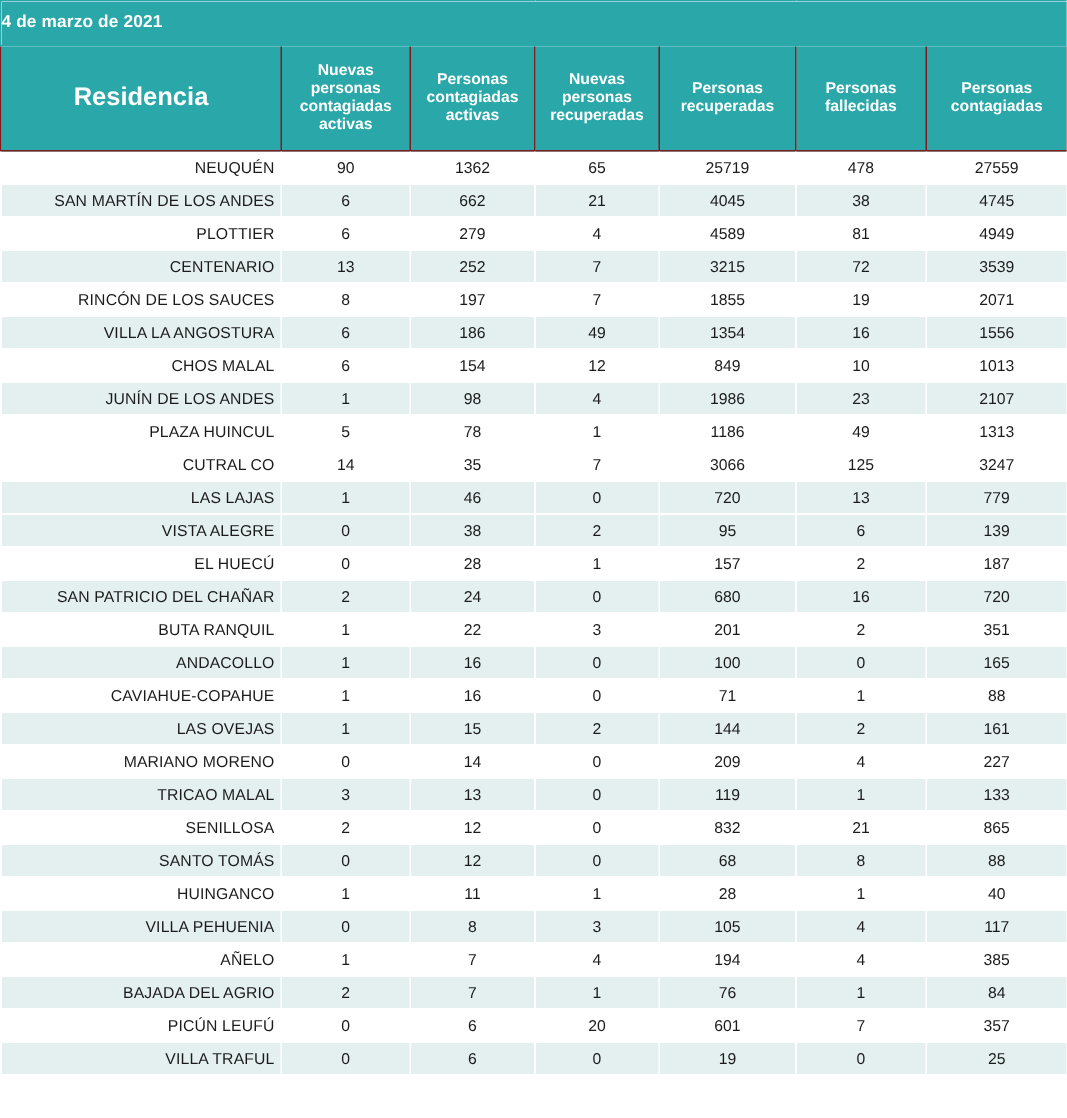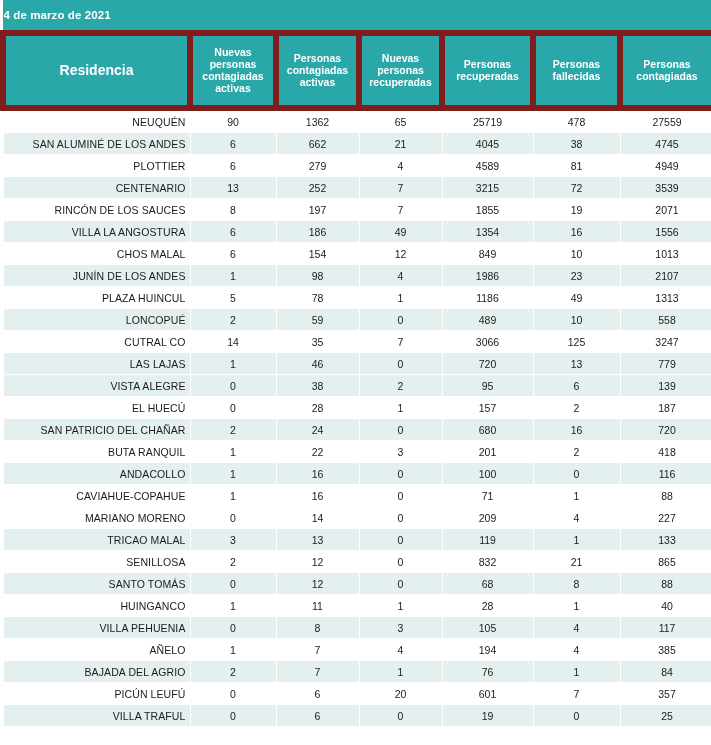--- a/index.html
+++ b/index.html
@@ -32,26 +32,26 @@
     letter-spacing:.1px;
   }
   
   th.hd{
     background:#2aa7a9;
     color:#ffffff;
     font-size:10.5px;
     font-weight:bold;
     line-height:12px;
     vertical-align:middle;
-    border:6px solid #7f1d1d;
+    border:1px solid #7f1d1d;
     padding:5px 2px 6px 2px;
     height:58px;
   }
   th.hd.res{
-    font-size:14px;
+    font-size:17px;
   }
   
   td{
     font-size:10.5px;
     height:21px;
     border-left:1px solid #ffffff;
     border-right:1px solid #ffffff;
     border-top:1px solid #ffffff;
     border-bottom:1px solid #ffffff;
     padding:0 4px;
@@ -109,21 +109,21 @@
         <tr class="odd">
           <td class="name">NEUQUÉN</td>
           <td class="num">90</td>
           <td class="num">1362</td>
           <td class="num">65</td>
           <td class="num">25719</td>
           <td class="num">478</td>
           <td class="num">27559</td>
         </tr>
         <tr class="even">
-          <td class="name">SAN ALUMINÉ DE LOS ANDES</td>
+          <td class="name">SAN MARTÍN DE LOS ANDES</td>
           <td class="num">6</td>
           <td class="num">662</td>
           <td class="num">21</td>
           <td class="num">4045</td>
           <td class="num">38</td>
           <td class="num">4745</td>
         </tr>
         <tr class="odd">
           <td class="name">PLOTTIER</td>
           <td class="num">6</td>
@@ -180,29 +180,20 @@
         </tr>
         <tr class="odd">
           <td class="name">PLAZA HUINCUL</td>
           <td class="num">5</td>
           <td class="num">78</td>
           <td class="num">1</td>
           <td class="num">1186</td>
           <td class="num">49</td>
           <td class="num">1313</td>
         </tr>
-        <tr class="even">
-          <td class="name">LONCOPUÉ</td>
-          <td class="num">2</td>
-          <td class="num">59</td>
-          <td class="num">0</td>
-          <td class="num">489</td>
-          <td class="num">10</td>
-          <td class="num">558</td>
-        </tr>
         <tr class="odd">
           <td class="name">CUTRAL CO</td>
           <td class="num">14</td>
           <td class="num">35</td>
           <td class="num">7</td>
           <td class="num">3066</td>
           <td class="num">125</td>
           <td class="num">3247</td>
         </tr>
         <tr class="even">
@@ -241,39 +232,48 @@
           <td class="num">16</td>
           <td class="num">720</td>
         </tr>
         <tr class="odd">
           <td class="name">BUTA RANQUIL</td>
           <td class="num">1</td>
           <td class="num">22</td>
           <td class="num">3</td>
           <td class="num">201</td>
           <td class="num">2</td>
-          <td class="num">418</td>
+          <td class="num">351</td>
         </tr>
         <tr class="even">
           <td class="name">ANDACOLLO</td>
           <td class="num">1</td>
           <td class="num">16</td>
           <td class="num">0</td>
           <td class="num">100</td>
           <td class="num">0</td>
-          <td class="num">116</td>
+          <td class="num">165</td>
         </tr>
         <tr class="odd">
           <td class="name">CAVIAHUE-COPAHUE</td>
           <td class="num">1</td>
           <td class="num">16</td>
           <td class="num">0</td>
           <td class="num">71</td>
           <td class="num">1</td>
           <td class="num">88</td>
+        </tr>
+        <tr class="even">
+          <td class="name">LAS OVEJAS</td>
+          <td class="num">1</td>
+          <td class="num">15</td>
+          <td class="num">2</td>
+          <td class="num">144</td>
+          <td class="num">2</td>
+          <td class="num">161</td>
         </tr>
         <tr class="odd">
           <td class="name">MARIANO MORENO</td>
           <td class="num">0</td>
           <td class="num">14</td>
           <td class="num">0</td>
           <td class="num">209</td>
           <td class="num">4</td>
           <td class="num">227</td>
         </tr>

